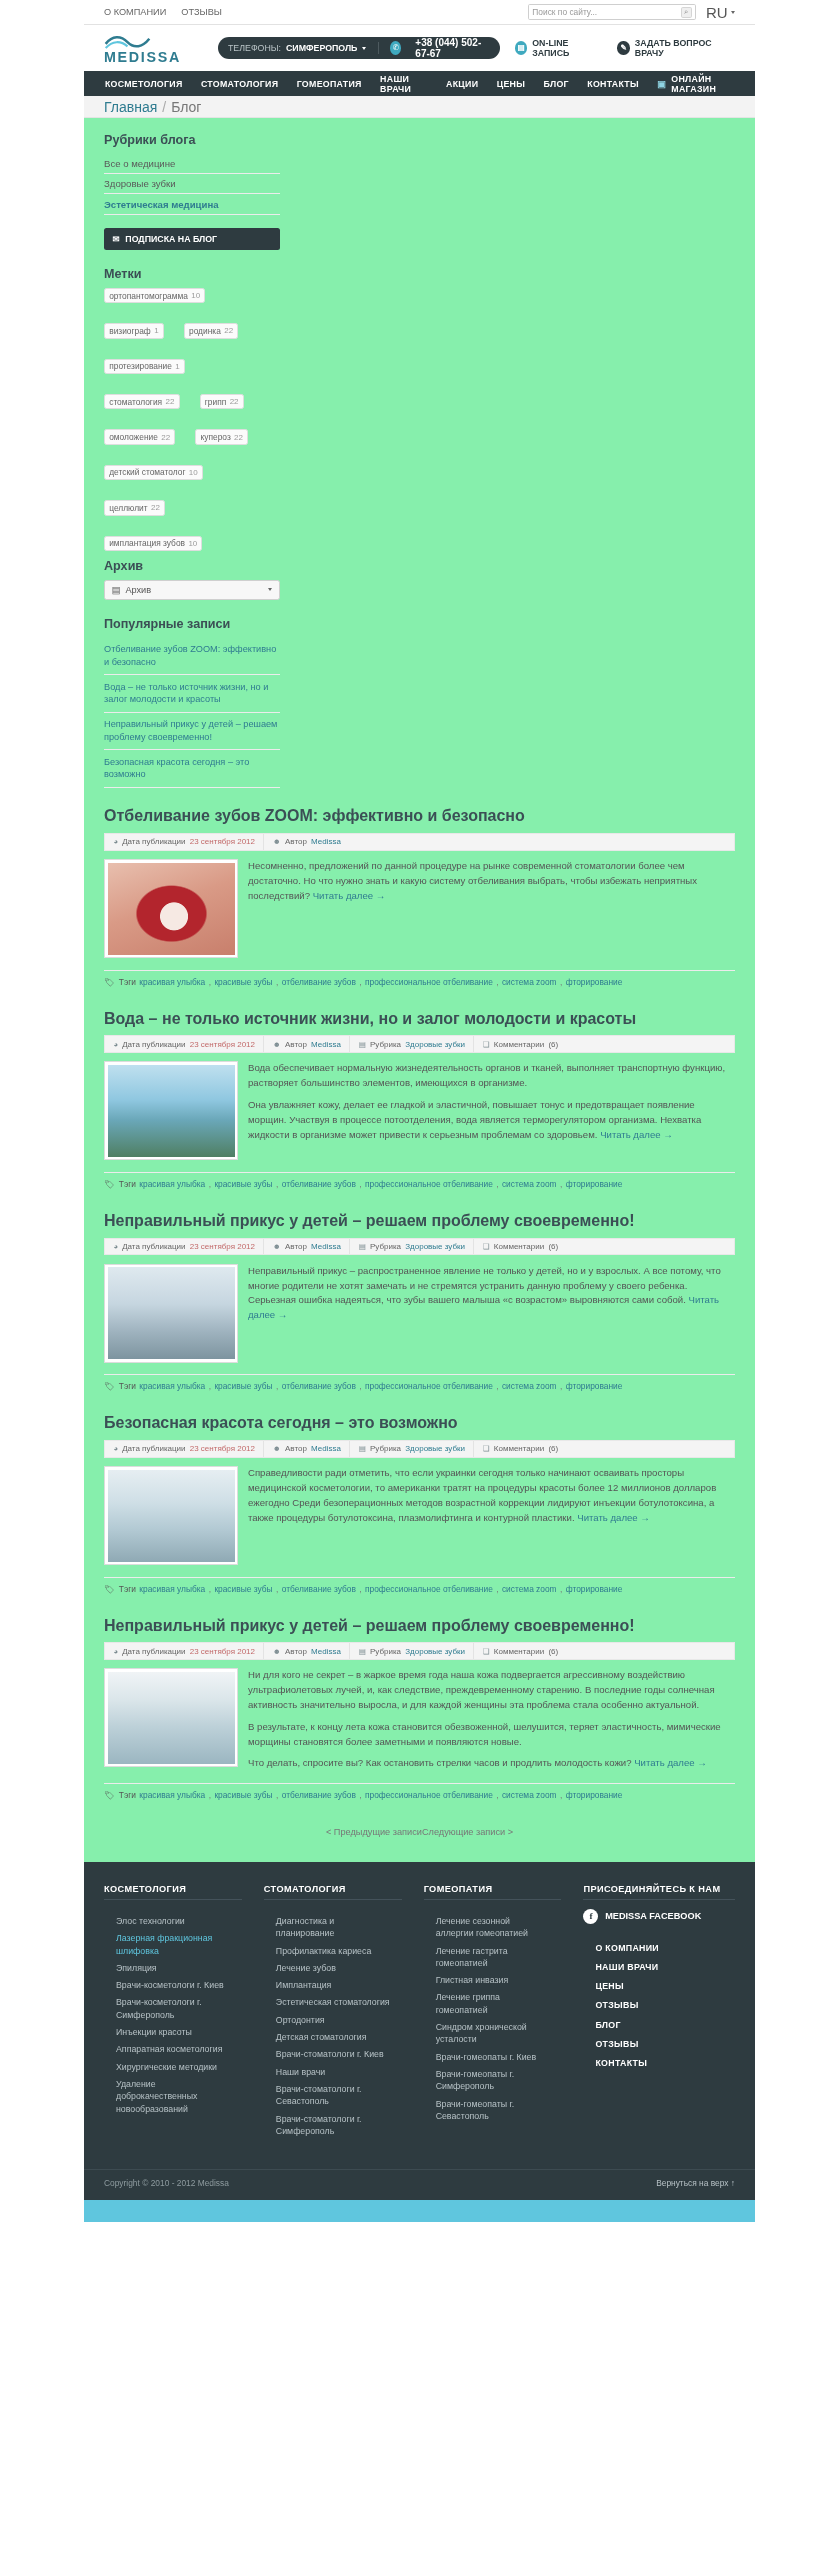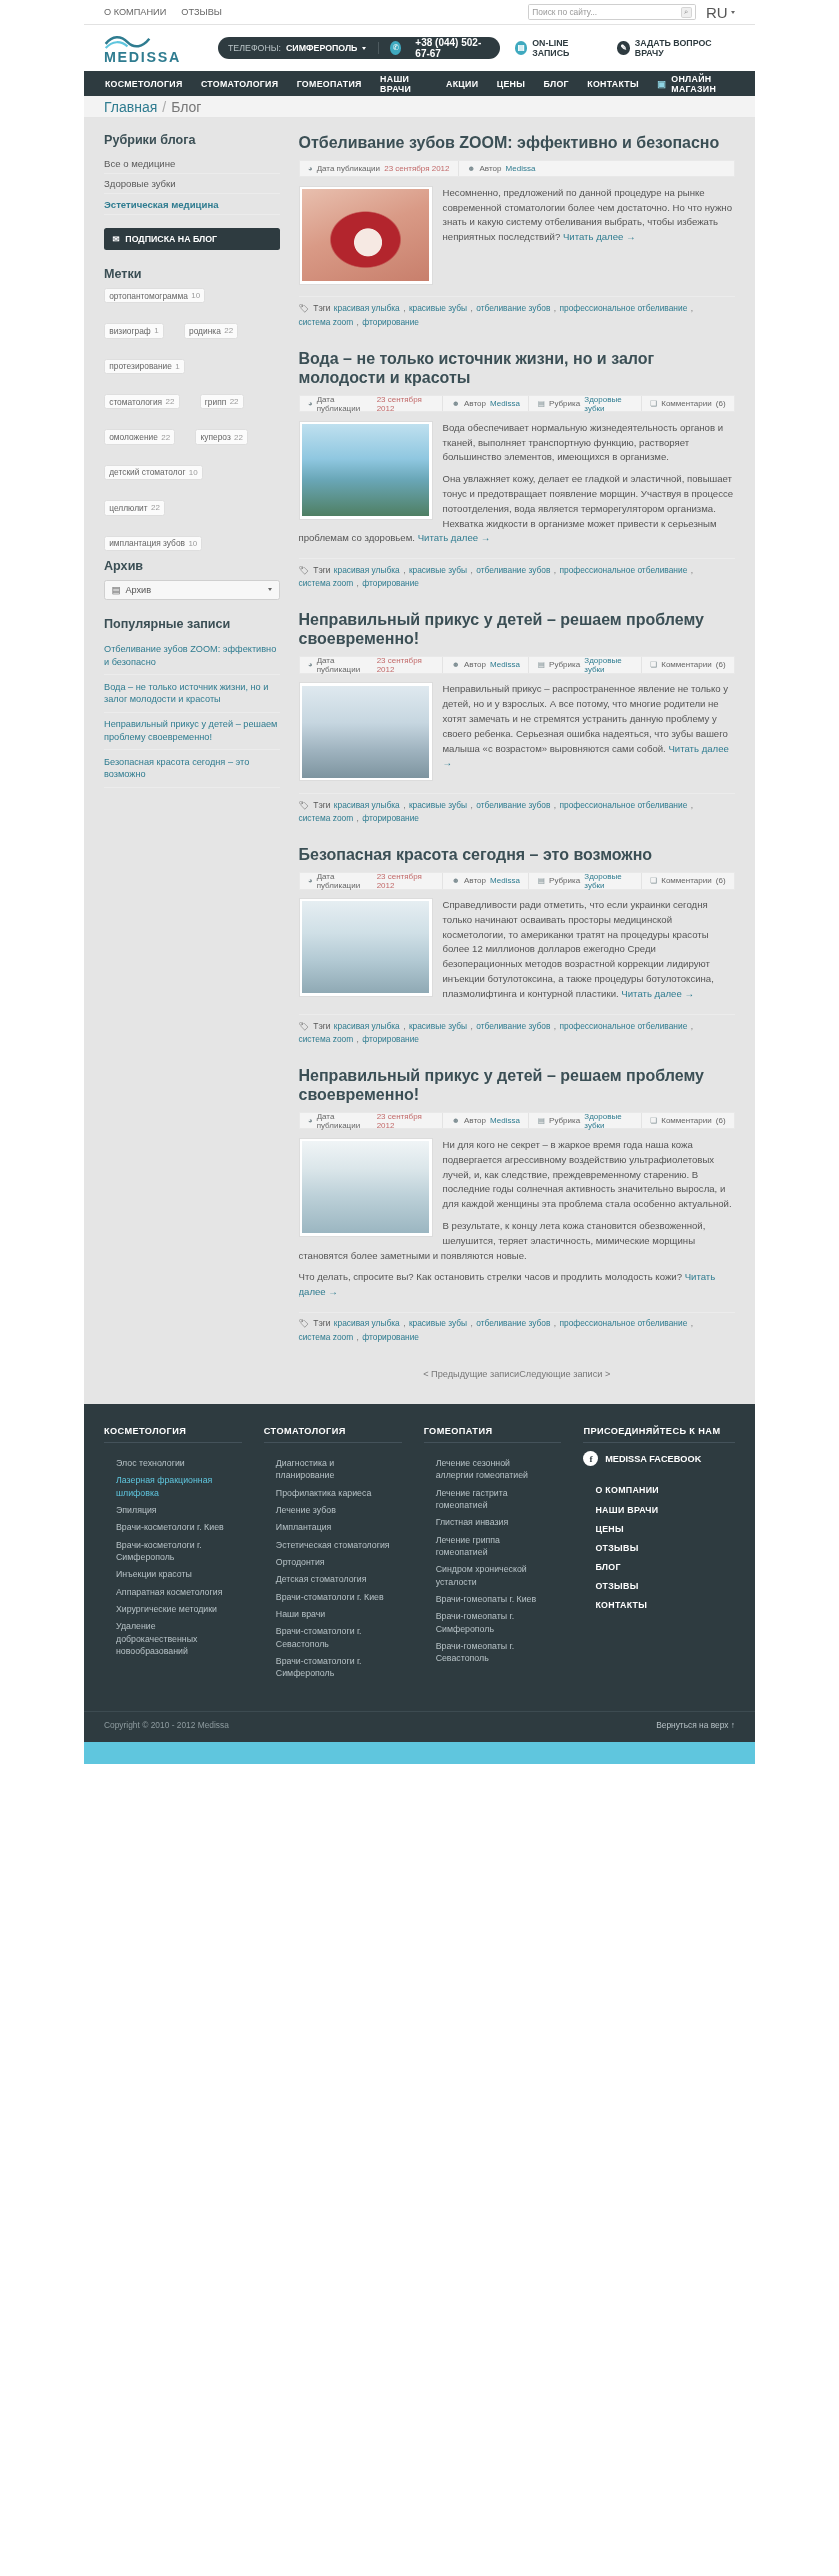--- a/index.html
+++ b/index.html
@@ -128,21 +128,22 @@
   }
   .breadcrumb a { color:#2f7c90; text-decoration:none; }
   .breadcrumb .sep { color:#aaa; }
   .breadcrumb .cur { color:#777; }
 
   
   .content {
     display:flex;
     padding:15px 20px 25px 20px;
     gap:18.5px;
-    background:#e5e5e5;
+    background:#86efac;
+    flex-direction:column;
   }
   .sidebar { width:176px; flex:0 0 176px; }
   .main { flex:1; }
 
   .side-title {
     font-size:12.6px; color:#3b4f55; font-weight:bold;
     margin:0 0 6.7px 0;
   }
   .side-list { list-style:none; margin:0 0 13.4px 0; padding:0; }
   .side-list li {

